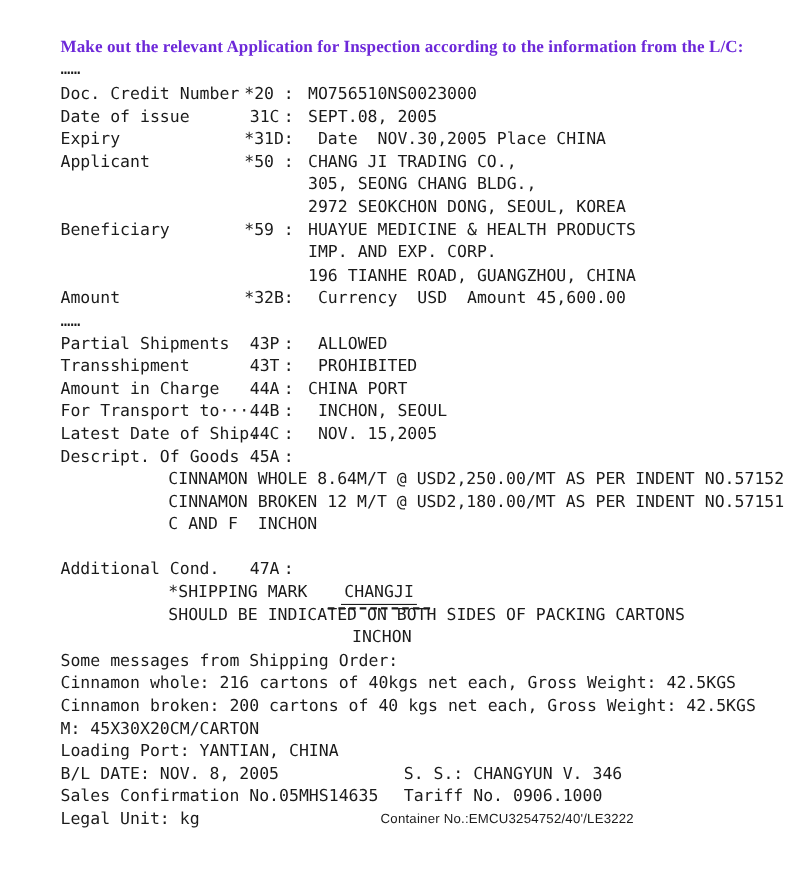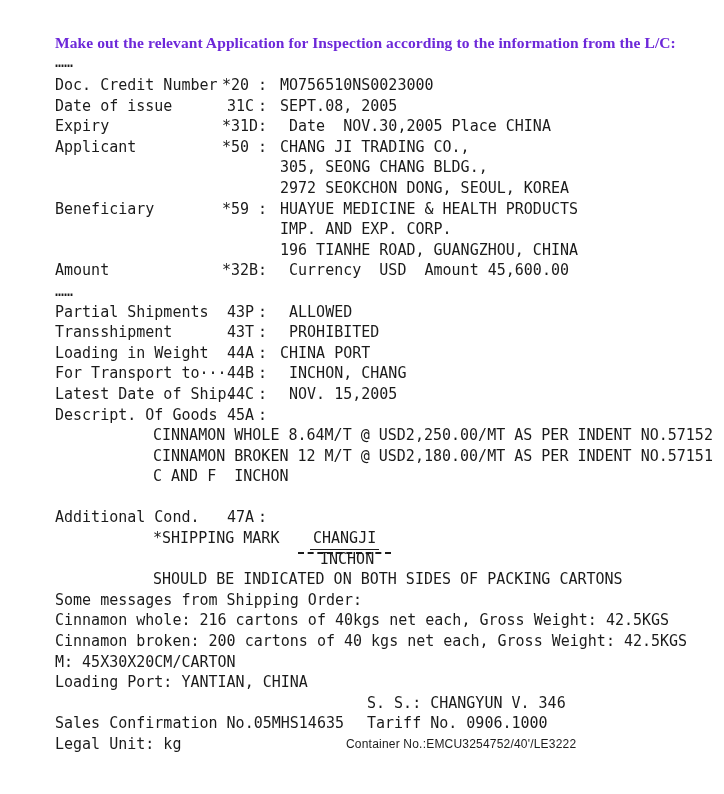--- a/index.html
+++ b/index.html
@@ -52,34 +52,34 @@
       <div class="row"><span class="c-label">Applicant</span><span class="c-tag">*50</span><span class="c-sep">:</span><span class="c-value">CHANG JI TRADING CO.,</span></div>
       <div class="row"><span class="c-cont">305, SEONG CHANG BLDG.,</span></div>
       <div class="row"><span class="c-cont">2972 SEOKCHON DONG, SEOUL, KOREA</span></div>
       <div class="row"><span class="c-label">Beneficiary</span><span class="c-tag">*59</span><span class="c-sep">:</span><span class="c-value">HUAYUE MEDICINE &amp; HEALTH PRODUCTS</span></div>
       <div class="row"><span class="c-cont">IMP. AND EXP. CORP.</span></div>
       <div class="row"><span class="c-cont">196 TIANHE ROAD, GUANGZHOU, CHINA</span></div>
       <div class="row"><span class="c-label">Amount</span><span class="c-tag">*32B</span><span class="c-sep">:</span><span class="c-value"> Currency  USD  Amount 45,600.00</span></div>
       <div class="row"><span class="c-plain">……</span></div>
       <div class="row"><span class="c-label">Partial Shipments</span><span class="c-tag no-star">43P</span><span class="c-sep">:</span><span class="c-value"> ALLOWED</span></div>
       <div class="row"><span class="c-label">Transshipment</span><span class="c-tag no-star">43T</span><span class="c-sep">:</span><span class="c-value"> PROHIBITED</span></div>
-      <div class="row"><span class="c-label">Loading in Weight</span><span class="c-tag no-star">44A</span><span class="c-sep">:</span><span class="c-value">CHINA PORT</span></div>
-      <div class="row"><span class="c-label">For Transport to···</span><span class="c-tag no-star">44B</span><span class="c-sep">:</span><span class="c-value"> INCHON, CHANG</span></div>
+      <div class="row"><span class="c-label">Amount in Charge</span><span class="c-tag no-star">44A</span><span class="c-sep">:</span><span class="c-value">CHINA PORT</span></div>
+      <div class="row"><span class="c-label">For Transport to···</span><span class="c-tag no-star">44B</span><span class="c-sep">:</span><span class="c-value"> INCHON, SEOUL</span></div>
       <div class="row"><span class="c-label">Latest Date of Ship.</span><span class="c-tag no-star">44C</span><span class="c-sep">:</span><span class="c-value"> NOV. 15,2005</span></div>
       <div class="row"><span class="c-label">Descript. Of Goods</span><span class="c-tag no-star">45A</span><span class="c-sep">:</span><span class="c-value"></span></div>
       <div class="row"><span class="c-indent">CINNAMON WHOLE 8.64M/T @ USD2,250.00/MT AS PER INDENT NO.57152</span></div>
       <div class="row"><span class="c-indent">CINNAMON BROKEN 12 M/T @ USD2,180.00/MT AS PER INDENT NO.57151</span></div>
       <div class="row"><span class="c-indent">C AND F  INCHON</span></div>
       <div class="row"></div>
       <div class="row"><span class="c-label">Additional Cond.</span><span class="c-tag no-star">47A</span><span class="c-sep">:</span><span class="c-value"></span></div>
       <div class="row"><span class="c-indent">*SHIPPING MARK</span><span class="mark-name">CHANGJI</span><div class="mark-dash"></div></div>
+      <div class="row"><span class="c-indent">SHOULD BE INDICATED ON BOTH SIDES OF PACKING CARTONS</span></div>
       <div class="row"><span class="c-markcity">INCHON</span></div>
-      <div class="row"><span class="c-indent">SHOULD BE INDICATED ON BOTH SIDES OF PACKING CARTONS</span></div>
       <div class="row"><span class="c-plain">Some messages from Shipping Order:</span></div>
       <div class="row"><span class="c-plain">Cinnamon whole: 216 cartons of 40kgs net each, Gross Weight: 42.5KGS</span></div>
       <div class="row"><span class="c-plain">Cinnamon broken: 200 cartons of 40 kgs net each, Gross Weight: 42.5KGS</span></div>
       <div class="row"><span class="c-plain">M: 45X30X20CM/CARTON</span></div>
       <div class="row"><span class="c-plain">Loading Port: YANTIAN, CHINA</span></div>
-      <div class="row"><span class="c-right" style="left: 367px;">S. S.: CHANGYUN V. 346</span></div>
+      <div class="row"><span class="c-plain">B/L DATE: NOV. 8, 2005</span><span class="c-right" style="left: 367px;">S. S.: CHANGYUN V. 346</span></div>
       <div class="row"><span class="c-plain">Sales Confirmation No.05MHS14635</span><span class="c-right" style="left: 367px;">Tariff No. 0906.1000</span></div>
       <div class="row"><span class="c-plain">Legal Unit: kg</span><span class="c-right sans" style="left: 346px;">Container No.:EMCU3254752/40'/LE3222</span></div>
     </div>
 </div>
 
 </body></html>

